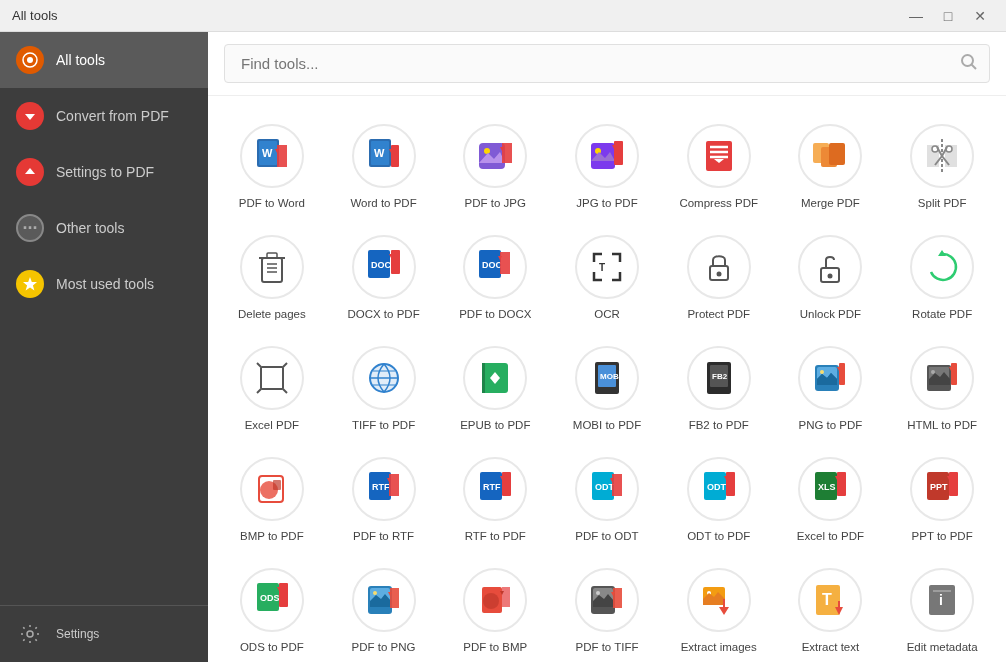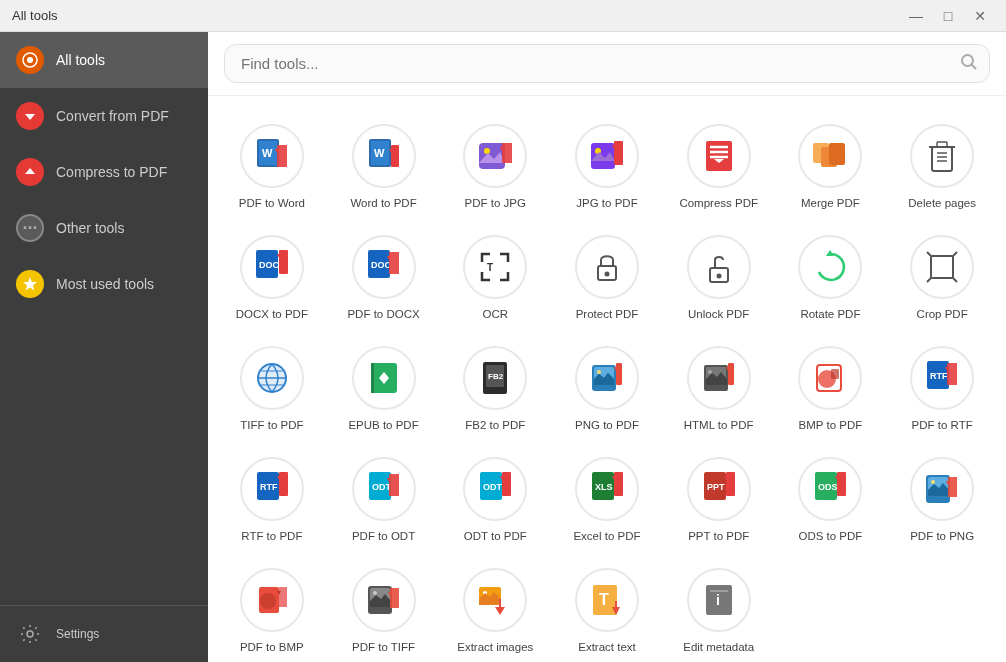--- a/index.html
+++ b/index.html
@@ -92,21 +92,21 @@
       border-bottom: 1px solid #eee;
       flex-shrink: 0;
     }
     .search-input-wrap {
       position: relative;
     }
     .search-input {
       width: 100%;
       padding: 10px 40px 10px 16px;
       border: 1px solid #e0e0e0;
-      border-radius: 12px;
+      border-radius: 4px;
       font-size: 15px;
       color: #999;
       outline: none;
       background: #fafafa;
     }
     .search-icon-wrap {
       position: absolute;
       right: 12px;
       top: 50%;
       transform: translateY(-50%);
@@ -190,21 +190,21 @@
         </svg>
       </div>
       <span>Convert from PDF</span>
     </div>
     <div class="sidebar-item">
       <div class="sidebar-icon icon-to">
         <svg width="16" height="16" viewBox="0 0 16 16" fill="white">
           <path d="M8 4 L13 10 L3 10 Z"></path>
         </svg>
       </div>
-      <span>Compress to PDF</span>
+      <span>Settings to PDF</span>
     </div>
     <div class="sidebar-item">
       <div class="sidebar-icon icon-other">
         <span style="font-size:18px;color:#aaa;font-weight:bold;letter-spacing:-1px;">···</span>
       </div>
       <span>Other tools</span>
     </div>
     <div class="sidebar-item">
       <div class="sidebar-icon icon-most">
         <svg width="16" height="16" viewBox="0 0 16 16" fill="white">
@@ -313,20 +313,37 @@
         <div class="tool-icon-circle">
           <svg width="42" height="42" viewBox="0 0 42 42">
             <rect x="4" y="8" width="16" height="20" rx="2" fill="#f6ad55"></rect>
             <rect x="12" y="12" width="16" height="20" rx="2" fill="#ed8936"></rect>
             <rect x="20" y="8" width="16" height="22" rx="2" fill="#dd6b20"></rect>
           </svg>
         </div>
         <span class="tool-label">Merge PDF</span>
       </div>
 
+      <div class="tool-item">
+        <div class="tool-icon-circle">
+          <svg width="42" height="42" viewBox="0 0 42 42">
+            <line x1="21" y1="4" x2="21" y2="38" stroke="#888" stroke-width="2" stroke-dasharray="3,2"></line>
+            <path d="M6 10 L6 32 L18 32 L18 10 Z" rx="2" fill="#999" opacity="0.3"></path>
+            <path d="M24 10 L24 32 L36 32 L36 10 Z" rx="2" fill="#999" opacity="0.3"></path>
+
+            <circle cx="14" cy="14" r="3" stroke="#888" stroke-width="1.5" fill="white"></circle>
+            <circle cx="28" cy="14" r="3" stroke="#888" stroke-width="1.5" fill="white"></circle>
+            <line x1="16" y1="12" x2="21" y2="21" stroke="#888" stroke-width="2"></line>
+            <line x1="26" y1="12" x2="21" y2="21" stroke="#888" stroke-width="2"></line>
+            <line x1="21" y1="21" x2="14" y2="30" stroke="#888" stroke-width="2"></line>
+            <line x1="21" y1="21" x2="28" y2="30" stroke="#888" stroke-width="2"></line>
+          </svg>
+        </div>
+        <span class="tool-label">Split PDF</span>
+      </div>
 
       <div class="tool-item">
         <div class="tool-icon-circle">
           <svg width="42" height="42" viewBox="0 0 42 42">
             <rect x="11" y="12" width="20" height="24" rx="2" stroke="#555" stroke-width="2" fill="none"></rect>
             <line x1="8" y1="12" x2="34" y2="12" stroke="#555" stroke-width="2"></line>
             <rect x="16" y="7" width="10" height="5" rx="1" stroke="#555" stroke-width="1.5" fill="none"></rect>
             <line x1="16" y1="18" x2="26" y2="18" stroke="#555" stroke-width="1.5"></line>
             <line x1="16" y1="22" x2="26" y2="22" stroke="#555" stroke-width="1.5"></line>
             <line x1="16" y1="26" x2="26" y2="26" stroke="#555" stroke-width="1.5"></line>
@@ -408,21 +425,21 @@
       <div class="tool-item">
         <div class="tool-icon-circle">
           <svg width="42" height="42" viewBox="0 0 42 42">
             <rect x="10" y="10" width="22" height="22" rx="1" stroke="#555" stroke-width="2" fill="none"></rect>
             <line x1="10" y1="10" x2="6" y2="6" stroke="#555" stroke-width="2"></line>
             <line x1="32" y1="10" x2="36" y2="6" stroke="#555" stroke-width="2"></line>
             <line x1="10" y1="32" x2="6" y2="36" stroke="#555" stroke-width="2"></line>
             <line x1="32" y1="32" x2="36" y2="36" stroke="#555" stroke-width="2"></line>
           </svg>
         </div>
-        <span class="tool-label">Crop PDF</span>
+        <span class="tool-label">Excel PDF</span>
       </div>
 
       <div class="tool-item">
         <div class="tool-icon-circle">
           <svg width="42" height="42" viewBox="0 0 42 42">
             <circle cx="21" cy="21" r="14" fill="#3182ce" opacity="0.15"></circle>
             <circle cx="21" cy="21" r="14" stroke="#3182ce" stroke-width="2" fill="none"></circle>
             <path d="M21 7 C21 7 27 14 27 21 C27 28 21 35 21 35" stroke="#3182ce" stroke-width="1.5" fill="none"></path>
             <path d="M21 7 C21 7 15 14 15 21 C15 28 21 35 21 35" stroke="#3182ce" stroke-width="1.5" fill="none"></path>
             <line x1="8" y1="21" x2="34" y2="21" stroke="#3182ce" stroke-width="1.5"></line>
@@ -437,20 +454,30 @@
         <div class="tool-icon-circle">
           <svg width="42" height="42" viewBox="0 0 42 42">
             <rect x="8" y="6" width="26" height="30" rx="3" fill="#27ae60"></rect>
             <path d="M8 6 L8 36 L11 36 L11 6 Z" fill="#1e8449"></path>
             <path d="M21 15 L26 21 L21 27 L16 21 Z" fill="white"></path>
           </svg>
         </div>
         <span class="tool-label">EPUB to PDF</span>
       </div>
 
+      <div class="tool-item">
+        <div class="tool-icon-circle">
+          <svg width="42" height="42" viewBox="0 0 42 42">
+            <rect x="9" y="5" width="24" height="32" rx="2" fill="#333"></rect>
+            <rect x="12" y="8" width="18" height="22" rx="1" fill="#4a90d9"></rect>
+            <text x="14" y="22" font-size="8" font-weight="bold" fill="white" font-family="Arial">MOBI</text>
+          </svg>
+        </div>
+        <span class="tool-label">MOBI to PDF</span>
+      </div>
 
       <div class="tool-item">
         <div class="tool-icon-circle">
           <svg width="42" height="42" viewBox="0 0 42 42">
             <rect x="9" y="5" width="24" height="32" rx="2" fill="#2c2c2c"></rect>
             <rect x="12" y="8" width="18" height="22" rx="1" fill="#555"></rect>
             <text x="14" y="22" font-size="8" font-weight="bold" fill="white" font-family="Arial">FB2</text>
           </svg>
         </div>
         <span class="tool-label">FB2 to PDF</span>

